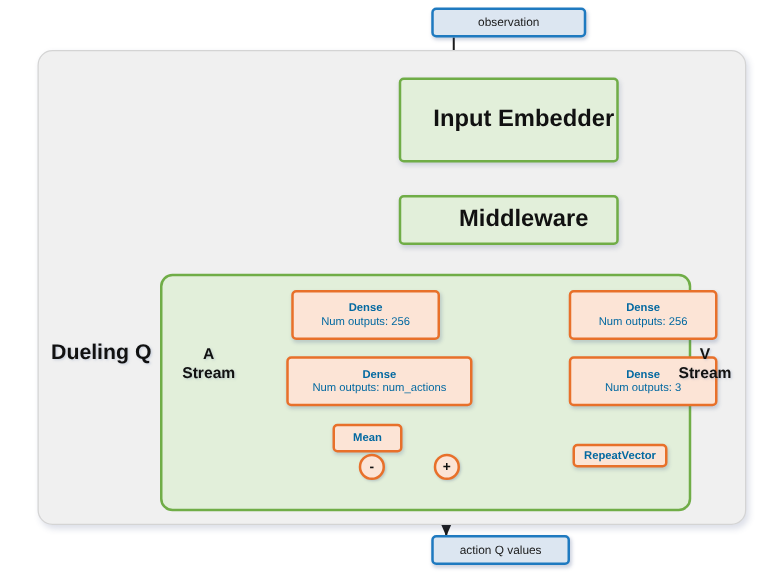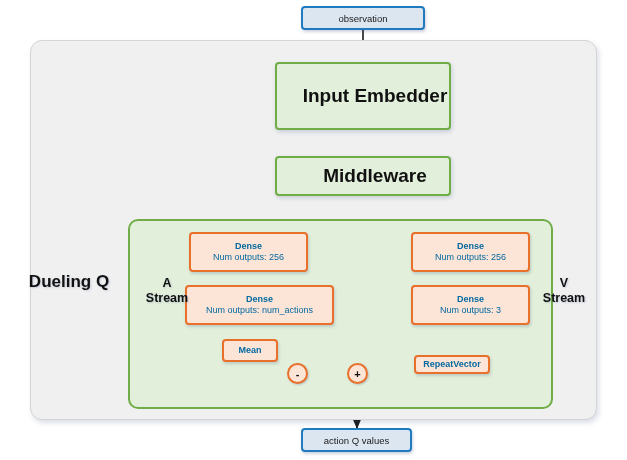--- a/index.html
+++ b/index.html
@@ -22,20 +22,21 @@
   }
   .node {
     position: absolute;
     box-sizing: border-box;
     display: flex;
     flex-direction: column;
     align-items: center;
     justify-content: center;
     text-align: center;
     z-index: 3;
+    margin-left: 44px;
   }
   
   .outer-container {
     position: absolute;
     left: 30px;
     top: 40px;
     width: 565px;
     height: 378px;
     background: #f0f0f0;
     border: 1px solid #d4d4d4;
@@ -215,21 +216,21 @@
 </div>
 
 <div class="op-circle" style="left:287px; top:363px;">
   <span>-</span>
 </div>
 
 <div class="op-circle" style="left:347px; top:363px;">
   <span>+</span>
 </div>
 
-<div class="label head-label" style="left:22px; top:272px; width:94px;">
+<div class="label head-label" style="left:34px; top:272px; width:94px;">
   <div>Dueling Q</div>
 </div>
 
 <div class="label stream-label" style="left:140px; top:276px; width:54px;">
   <div>A</div>
   <div>Stream</div>
 </div>
 
 <div class="label stream-label" style="left:537px; top:276px; width:54px;">
   <div>V</div>

